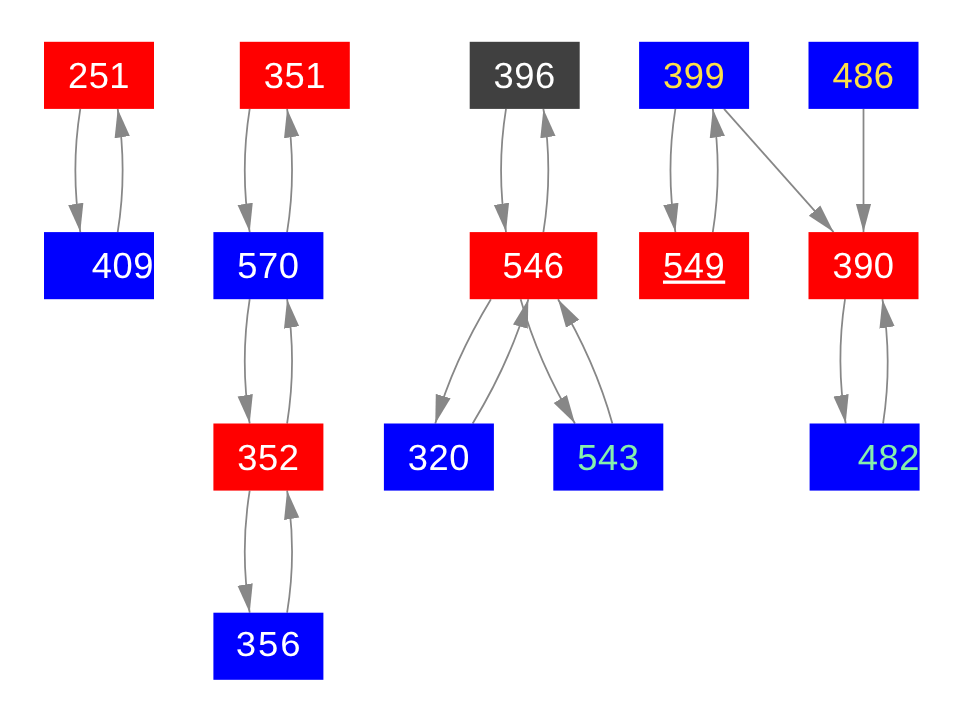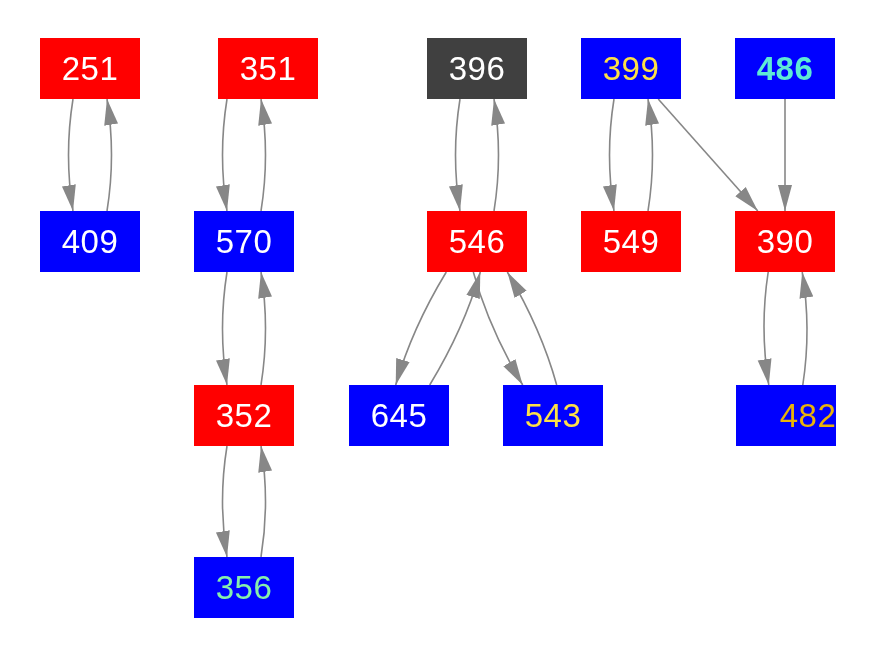--- a/index.html
+++ b/index.html
@@ -74,45 +74,45 @@
     <div class="node" style="left: 194px; top: 38px; width: 100px; height: 61px; background: rgb(255, 0, 0); margin-left: 24px;">
       <span style="color: rgb(255, 255, 255);">351</span>
     </div>
     <div class="node" style="left: 427px; top: 38px; width: 100px; height: 61px; background: #404040;">
       <span style="color: rgb(255, 255, 255);">396</span>
     </div>
     <div class="node" style="left: 581px; top: 38px; width: 100px; height: 61px; background: rgb(0, 0, 255);">
       <span style="color: #fde047;">399</span>
     </div>
     <div class="node" style="left: 735px; top: 38px; width: 100px; height: 61px; background: rgb(0, 0, 255);">
-      <span style="color: #5eead4; font-weight: bold;">486</span>
+      <span style="color: #fde047;">486</span>
     </div>
-    <div class="node" style="left: 40px; top: 211px; width: 100px; height: 61px; background: rgb(0, 0, 255);">
+    <div class="node" style="left: 40px; top: 211px; width: 100px; height: 61px; background: rgb(0, 0, 255); justify-content: flex-end;">
       <span style="color: rgb(255, 255, 255);">409</span>
     </div>
     <div class="node" style="left: 194px; top: 211px; width: 100px; height: 61px; background: rgb(0, 0, 255);">
       <span style="color: rgb(255, 255, 255);">570</span>
     </div>
-    <div class="node" style="left: 427px; top: 211px; width: 100px; height: 61px; background: rgb(255, 0, 0);">
+    <div class="node" style="left: 427px; top: 211px; width: 116px; height: 61px; background: rgb(255, 0, 0);">
       <span style="color: rgb(255, 255, 255);">546</span>
     </div>
     <div class="node" style="left: 581px; top: 211px; width: 100px; height: 61px; background: rgb(255, 0, 0);">
-      <span style="color: rgb(255, 255, 255);">549</span>
+      <span style="color: rgb(255, 255, 255); text-decoration: underline;">549</span>
     </div>
     <div class="node" style="left: 735px; top: 211px; width: 100px; height: 61px; background: rgb(255, 0, 0);">
       <span style="color: rgb(255, 255, 255);">390</span>
     </div>
     <div class="node" style="left: 194px; top: 385px; width: 100px; height: 61px; background: rgb(255, 0, 0);">
       <span style="color: rgb(255, 255, 255);">352</span>
     </div>
     <div class="node" style="left: 349px; top: 385px; width: 100px; height: 61px; background: rgb(0, 0, 255);">
-      <span style="color: rgb(255, 255, 255);">645</span>
+      <span style="color: rgb(255, 255, 255);">320</span>
     </div>
     <div class="node" style="left: 503px; top: 385px; width: 100px; height: 61px; background: rgb(0, 0, 255);">
-      <span style="color: #fde047;">543</span>
+      <span style="color: #86efac;">543</span>
     </div>
     <div class="node" style="left: 736px; top: 385px; width: 100px; height: 61px; background: rgb(0, 0, 255);">
-      <span style="color: #eab308; margin-left: 44px;">482</span>
+      <span style="color: #86efac; margin-left: 44px;">482</span>
     </div>
     <div class="node" style="left: 194px; top: 557px; width: 100px; height: 61px; background: rgb(0, 0, 255);">
-      <span style="color: #86efac;">356</span>
+      <span style="color: #ffffff; font-family: Liberation Mono, monospace;">356</span>
     </div>
   </div>
 
 </body></html>

